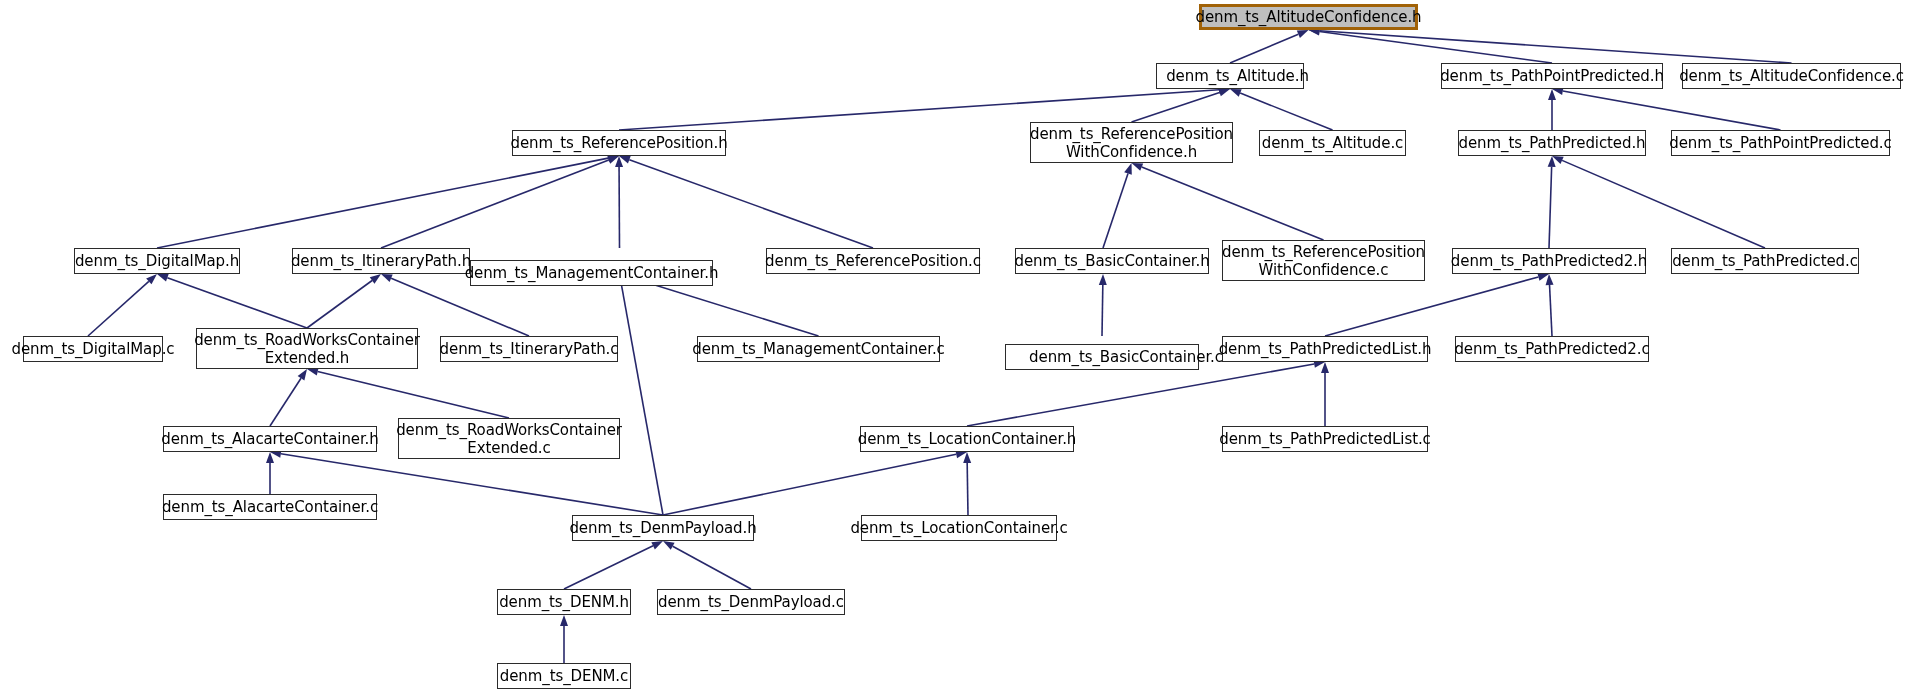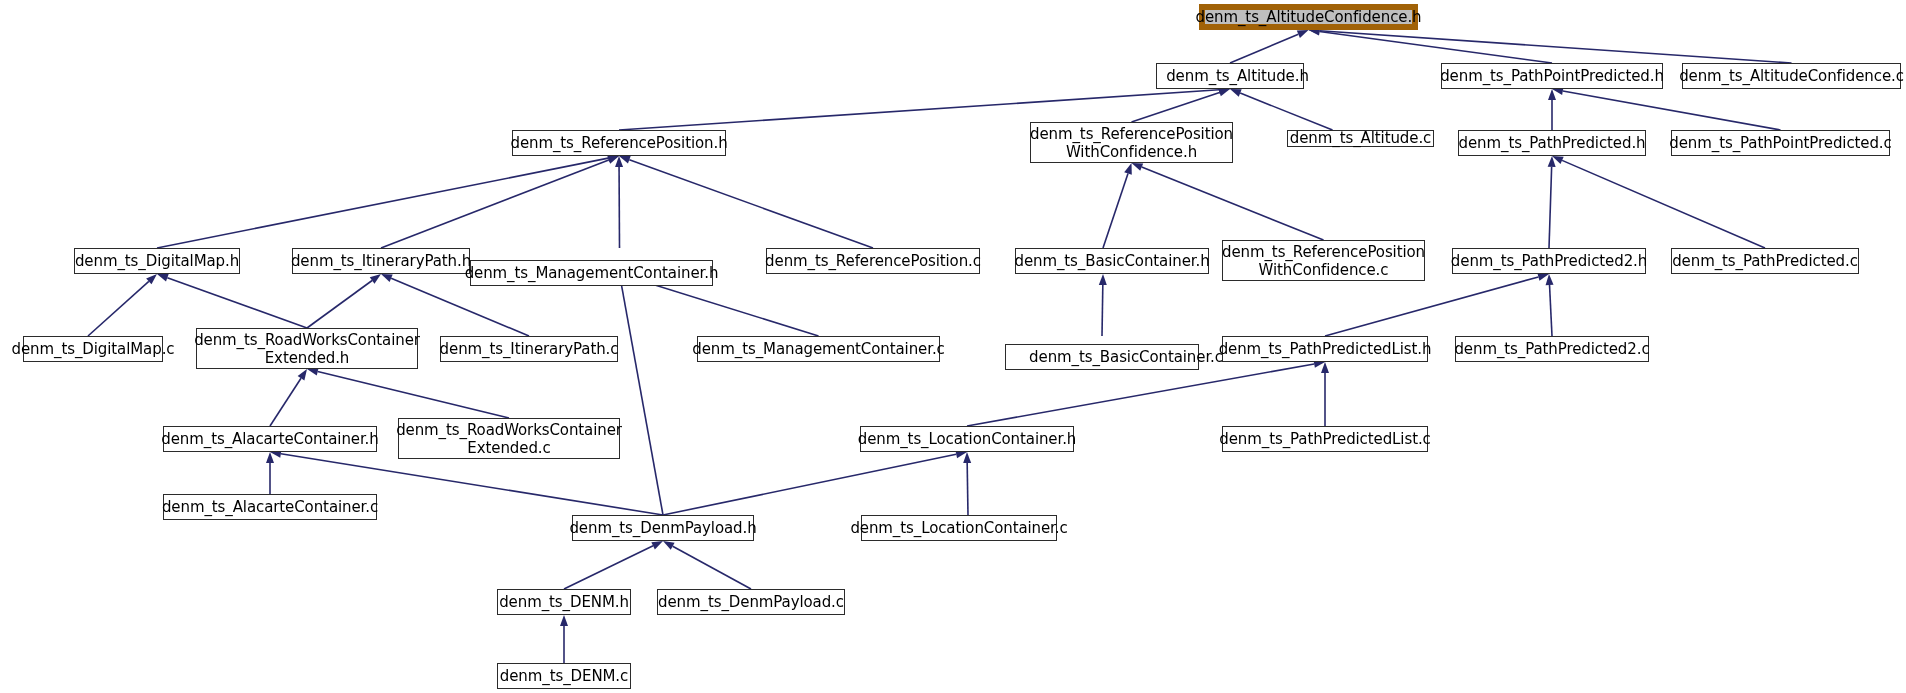--- a/index.html
+++ b/index.html
@@ -23,21 +23,21 @@
     display:flex;
     align-items:center;
     justify-content:center;
     text-align:center;
     white-space:pre;
     z-index:2;
     letter-spacing:-0.1px;
   }
   .node.root{
     background:#bfbfbf;
-    border:6px solid #a16207;
+    border:3px solid #a16207;
   }
   .node.tall{
     line-height:18px;
   }
 </style>
 </head>
 <body>
 
 <div id="canvas">
   <svg id="edges" xmlns="http://www.w3.org/2000/svg">
@@ -115,21 +115,21 @@
       <polygon points="564,615 568,626 560,626" fill="#27286a"></polygon>
     </svg>
   <div id="nodes-layer">
       <div class="node root" style="left: 1199px; top: 4px; width: 219px; height: 26px;">denm_ts_AltitudeConfidence.h</div>
       <div class="node" style="left: 1156px; top: 63px; width: 148px; height: 26px; padding-left: 15px;">denm_ts_Altitude.h</div>
       <div class="node" style="left: 1441px; top: 63px; width: 222px; height: 26px;">denm_ts_PathPointPredicted.h</div>
       <div class="node" style="left: 1682px; top: 63px; width: 219px; height: 26px;">denm_ts_AltitudeConfidence.c</div>
       <div class="node" style="left: 512px; top: 130px; width: 214px; height: 26px;">denm_ts_ReferencePosition.h</div>
       <div class="node tall" style="left: 1030px; top: 122px; width: 203px; height: 41px;">denm_ts_ReferencePosition
 WithConfidence.h</div>
-      <div class="node" style="left: 1259px; top: 130px; width: 147px; height: 17px; margin-left: 28px;">denm_ts_Altitude.c</div>
+      <div class="node" style="left: 1259px; top: 130px; width: 147px; height: 26px;">denm_ts_Altitude.c</div>
       <div class="node" style="left: 1458px; top: 130px; width: 188px; height: 26px;">denm_ts_PathPredicted.h</div>
       <div class="node" style="left: 1671px; top: 130px; width: 219px; height: 26px;">denm_ts_PathPointPredicted.c</div>
       <div class="node" style="left: 74px; top: 248px; width: 166px; height: 26px;">denm_ts_DigitalMap.h</div>
       <div class="node" style="left: 292px; top: 248px; width: 178px; height: 26px;">denm_ts_ItineraryPath.h</div>
       <div class="node" style="left: 470px; top: 248px; width: 243px; height: 26px; margin-top: 12px;">denm_ts_ManagementContainer.h</div>
       <div class="node" style="left: 766px; top: 248px; width: 214px; height: 26px;">denm_ts_ReferencePosition.c</div>
       <div class="node" style="left: 1006px; top: 248px; width: 194px; height: 26px; margin-left: 9px;">denm_ts_BasicContainer.h</div>
       <div class="node tall" style="left: 1222px; top: 240px; width: 203px; height: 41px;">denm_ts_ReferencePosition
 WithConfidence.c</div>
       <div class="node" style="left: 1452px; top: 248px; width: 194px; height: 26px;">denm_ts_PathPredicted2.h</div>

